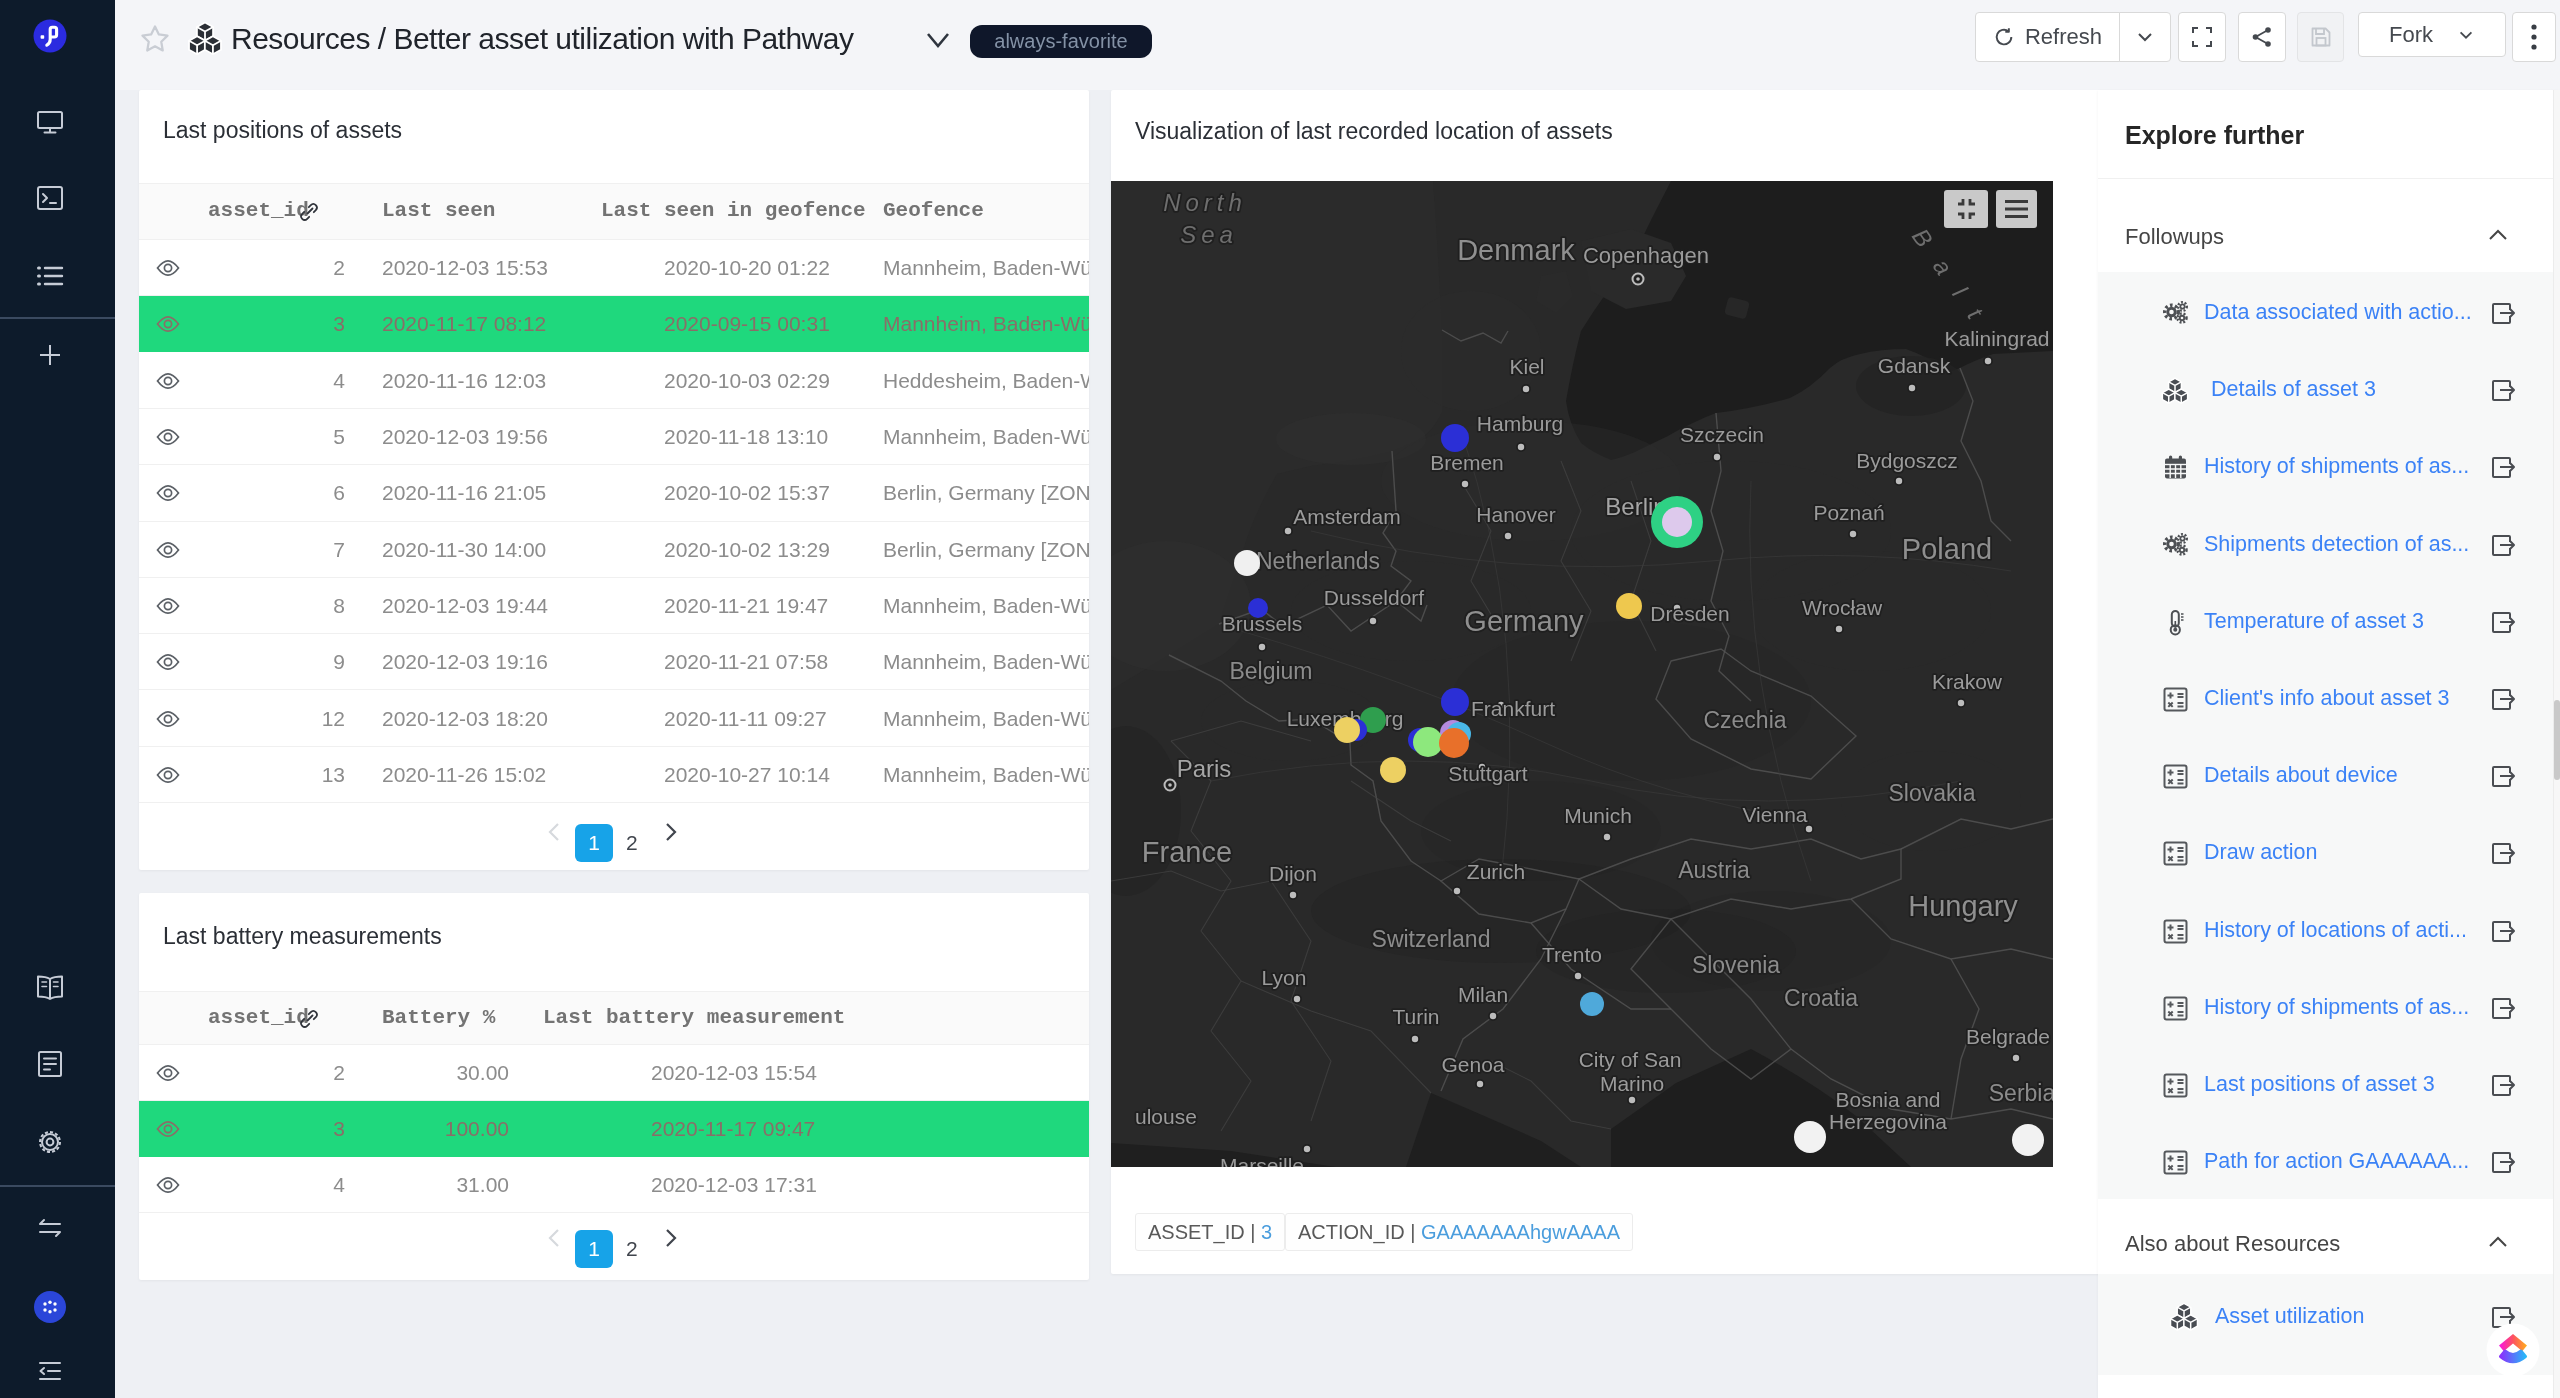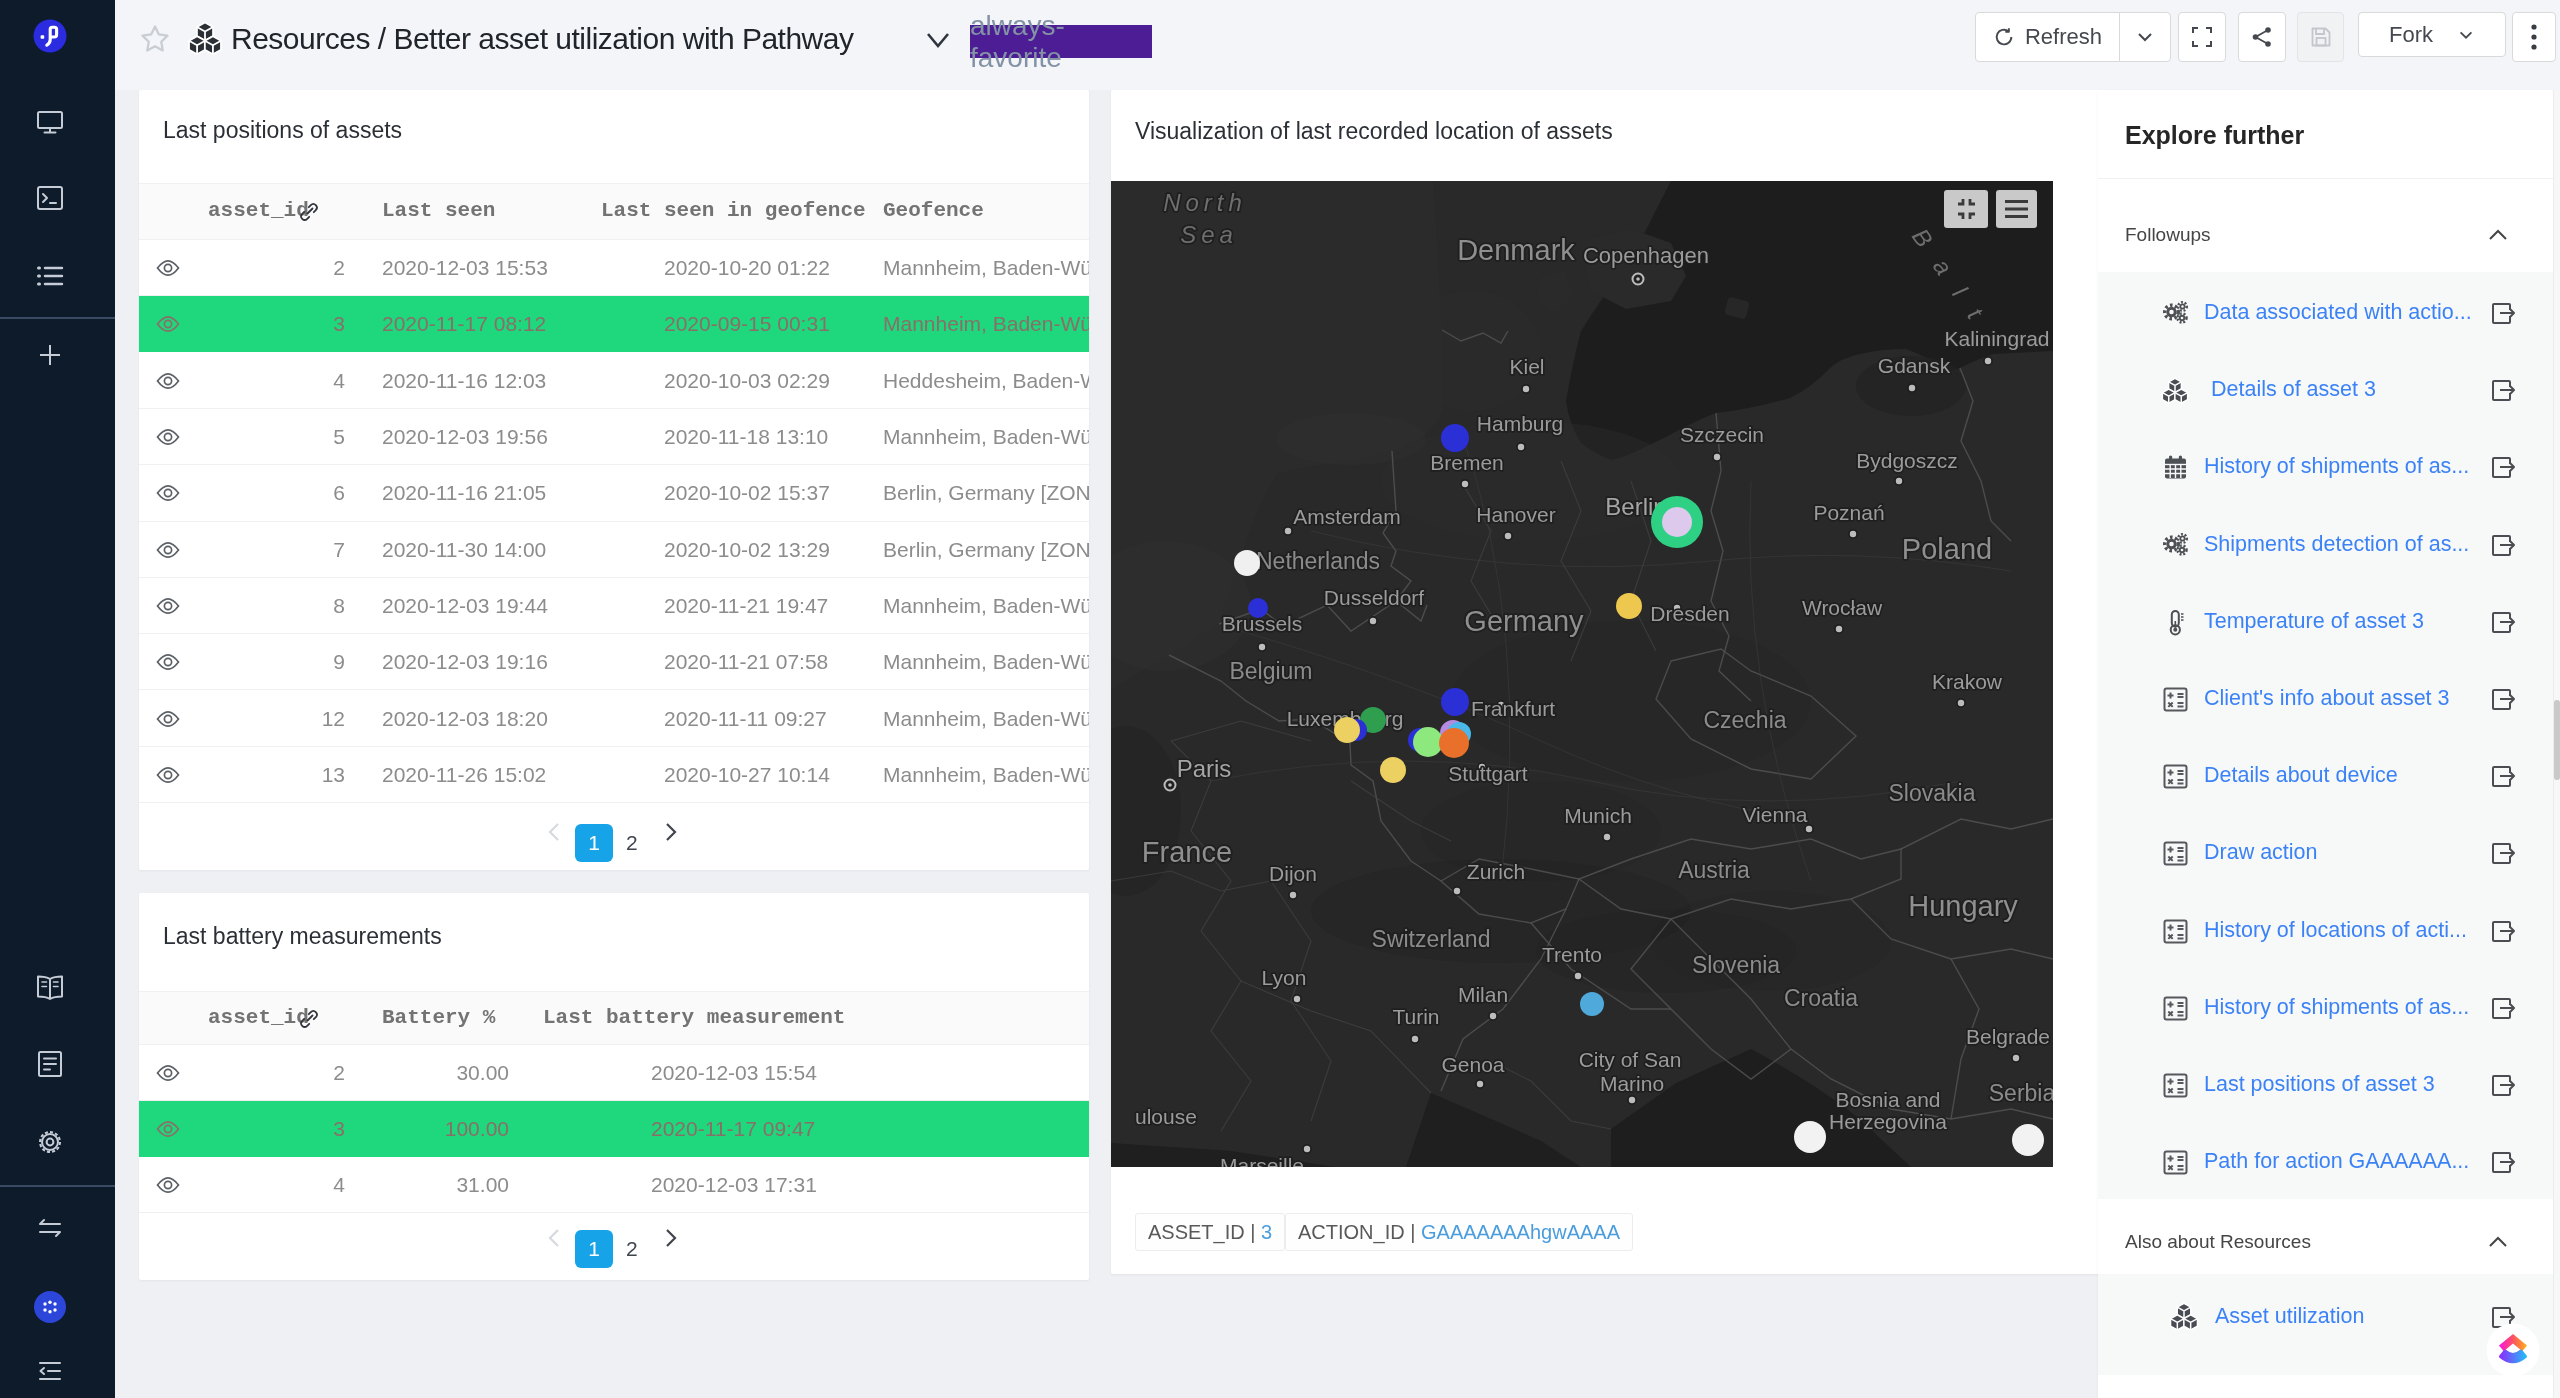--- a/index.html
+++ b/index.html
@@ -6,21 +6,21 @@
 body{font-family:"Liberation Sans",sans-serif;background:#eef0f4;position:relative;}
 .abs{position:absolute;}
 .card{position:absolute;background:#fff;border-radius:2px;box-shadow:0 1px 3px rgba(0,0,0,.05);}
 .btn{position:absolute;background:#fff;border:1px solid #d9d9d9;border-radius:4px;display:flex;align-items:center;justify-content:center;color:#45494f;font-size:22px;}
 .hdrcell{position:absolute;font-size:21px;font-weight:700;color:#737373;font-family:Liberation Mono, monospace;}
 .cell{position:absolute;font-size:21px;color:#8c8c8c;}
 .greentxt{color:#8a6e68 !important;}
 .pagebox{position:absolute;width:38px;height:38px;background:#17a3e8;border-radius:6px;color:#fff;font-size:21px;display:flex;align-items:center;justify-content:center;}
 .pagenum{position:absolute;font-size:21px;color:#40454d;}
 .itemtxt{position:absolute;font-size:21.5px;color:#3b82f6;white-space:nowrap;}
-.secthdr{position:absolute;font-size:19px;color:#454545;}
+.secthdr{position:absolute;font-size:22px;color:#454545;}
 .mapdot{fill:#bcbcbc;}
 </style></head>
 <body>
 
 <div class="abs" style="left:0;top:0;width:115px;height:1398px;background:#0d1b2b;"></div>
 <svg class="abs" style="left:33px;top:19px;" width="34" height="34" viewBox="0 0 34 34">
 <circle cx="17" cy="17" r="16.5" fill="#2b2be0"></circle>
 <path d="M13.8 26.2 Q17.2 24.4 17.2 20.6 L17.2 10.2 Q17.2 8.2 19.2 8.2 L21.4 8.2 Q23.6 8.2 23.6 10.4 L23.6 15.8 Q23.6 18 21.4 18 L17.2 18" fill="none" stroke="#fff" stroke-width="3.1" stroke-linecap="round"></path>
 <rect x="7.6" y="16.2" width="3.6" height="3.6" rx="0.8" fill="#fff"></rect>
 </svg>
@@ -80,21 +80,21 @@
     <path d="M10.924999999999999 6.069444444444444 L19.0 10.555555555555555 L27.075000000000003 6.069444444444444 M19.0 10.555555555555555 L19.0 19.52777777777778" fill="none" stroke="#ffffff" stroke-width="1.8" stroke-linejoin="round"></path>
     <path d="M11.083333333333334 15.305555555555555 L19.158333333333335 19.791666666666668 L19.158333333333335 28.76388888888889 L11.083333333333334 33.25 L3.008333333333333 28.76388888888889 L3.008333333333333 19.791666666666668 Z" fill="#2b2f36" stroke="#ffffff" stroke-width="1.8" stroke-linejoin="round"></path>
     <path d="M3.008333333333333 19.791666666666668 L11.083333333333334 24.27777777777778 L19.158333333333335 19.791666666666668 M11.083333333333334 24.27777777777778 L11.083333333333334 33.25" fill="none" stroke="#ffffff" stroke-width="1.8" stroke-linejoin="round"></path>
     <path d="M26.916666666666668 15.305555555555555 L34.99166666666667 19.791666666666668 L34.99166666666667 28.76388888888889 L26.916666666666668 33.25 L18.84166666666667 28.76388888888889 L18.84166666666667 19.791666666666668 Z" fill="#2b2f36" stroke="#ffffff" stroke-width="1.8" stroke-linejoin="round"></path>
     <path d="M18.84166666666667 19.791666666666668 L26.916666666666668 24.27777777777778 L34.99166666666667 19.791666666666668 M26.916666666666668 24.27777777777778 L26.916666666666668 33.25" fill="none" stroke="#ffffff" stroke-width="1.8" stroke-linejoin="round"></path>
   </svg>
 <div class="abs" style="left:231px;top:22px;font-size:30px;font-weight:400;letter-spacing:-0.5px;color:#20242b;">Resources / Better asset utilization with Pathway</div>
 <svg class="abs" style="left:920px;top:26px;" width="36" height="30" viewBox="0 0 36 30" fill="none" stroke="#2f353f" stroke-width="2.6">
     <path d="M8 8 L18 20 L28 8"></path>
   </svg>
-<div class="abs" style="left:970px;top:25px;width:182px;height:33px;background:#4c1d95;border-radius:0;display:flex;align-items:center;justify-content:center;font-size:28px;color:#8492a6;">always-favorite</div>
+<div class="abs" style="left:970px;top:25px;width:182px;height:33px;background:#0f172a;border-radius:12px;display:flex;align-items:center;justify-content:center;font-size:20px;color:#8492a6;">always-favorite</div>
 <div class="btn" style="left:1975px;top:12px;width:145px;height:50px;border-radius:4px 0 0 4px;">
 <svg width="22" height="22" viewBox="0 0 24 24" fill="none" stroke="#45494f" stroke-width="2.1" style="margin-right:10px;">
 <path d="M20 12 A8 8 0 1 1 16.9 5.7"></path>
       <path d="M17.3 2.5 L17.3 6.4 L13.4 6.4" stroke-linejoin="round"></path>
     </svg>Refresh</div>
 <div class="btn" style="left:2119px;top:12px;width:52px;height:50px;border-radius:0 4px 4px 0;">
 <svg width="20" height="20" viewBox="0 0 20 20" fill="none" stroke="#45494f" stroke-width="2">
       <path d="M4 7 L10 13 L16 7"></path>
     </svg>
   </div>

